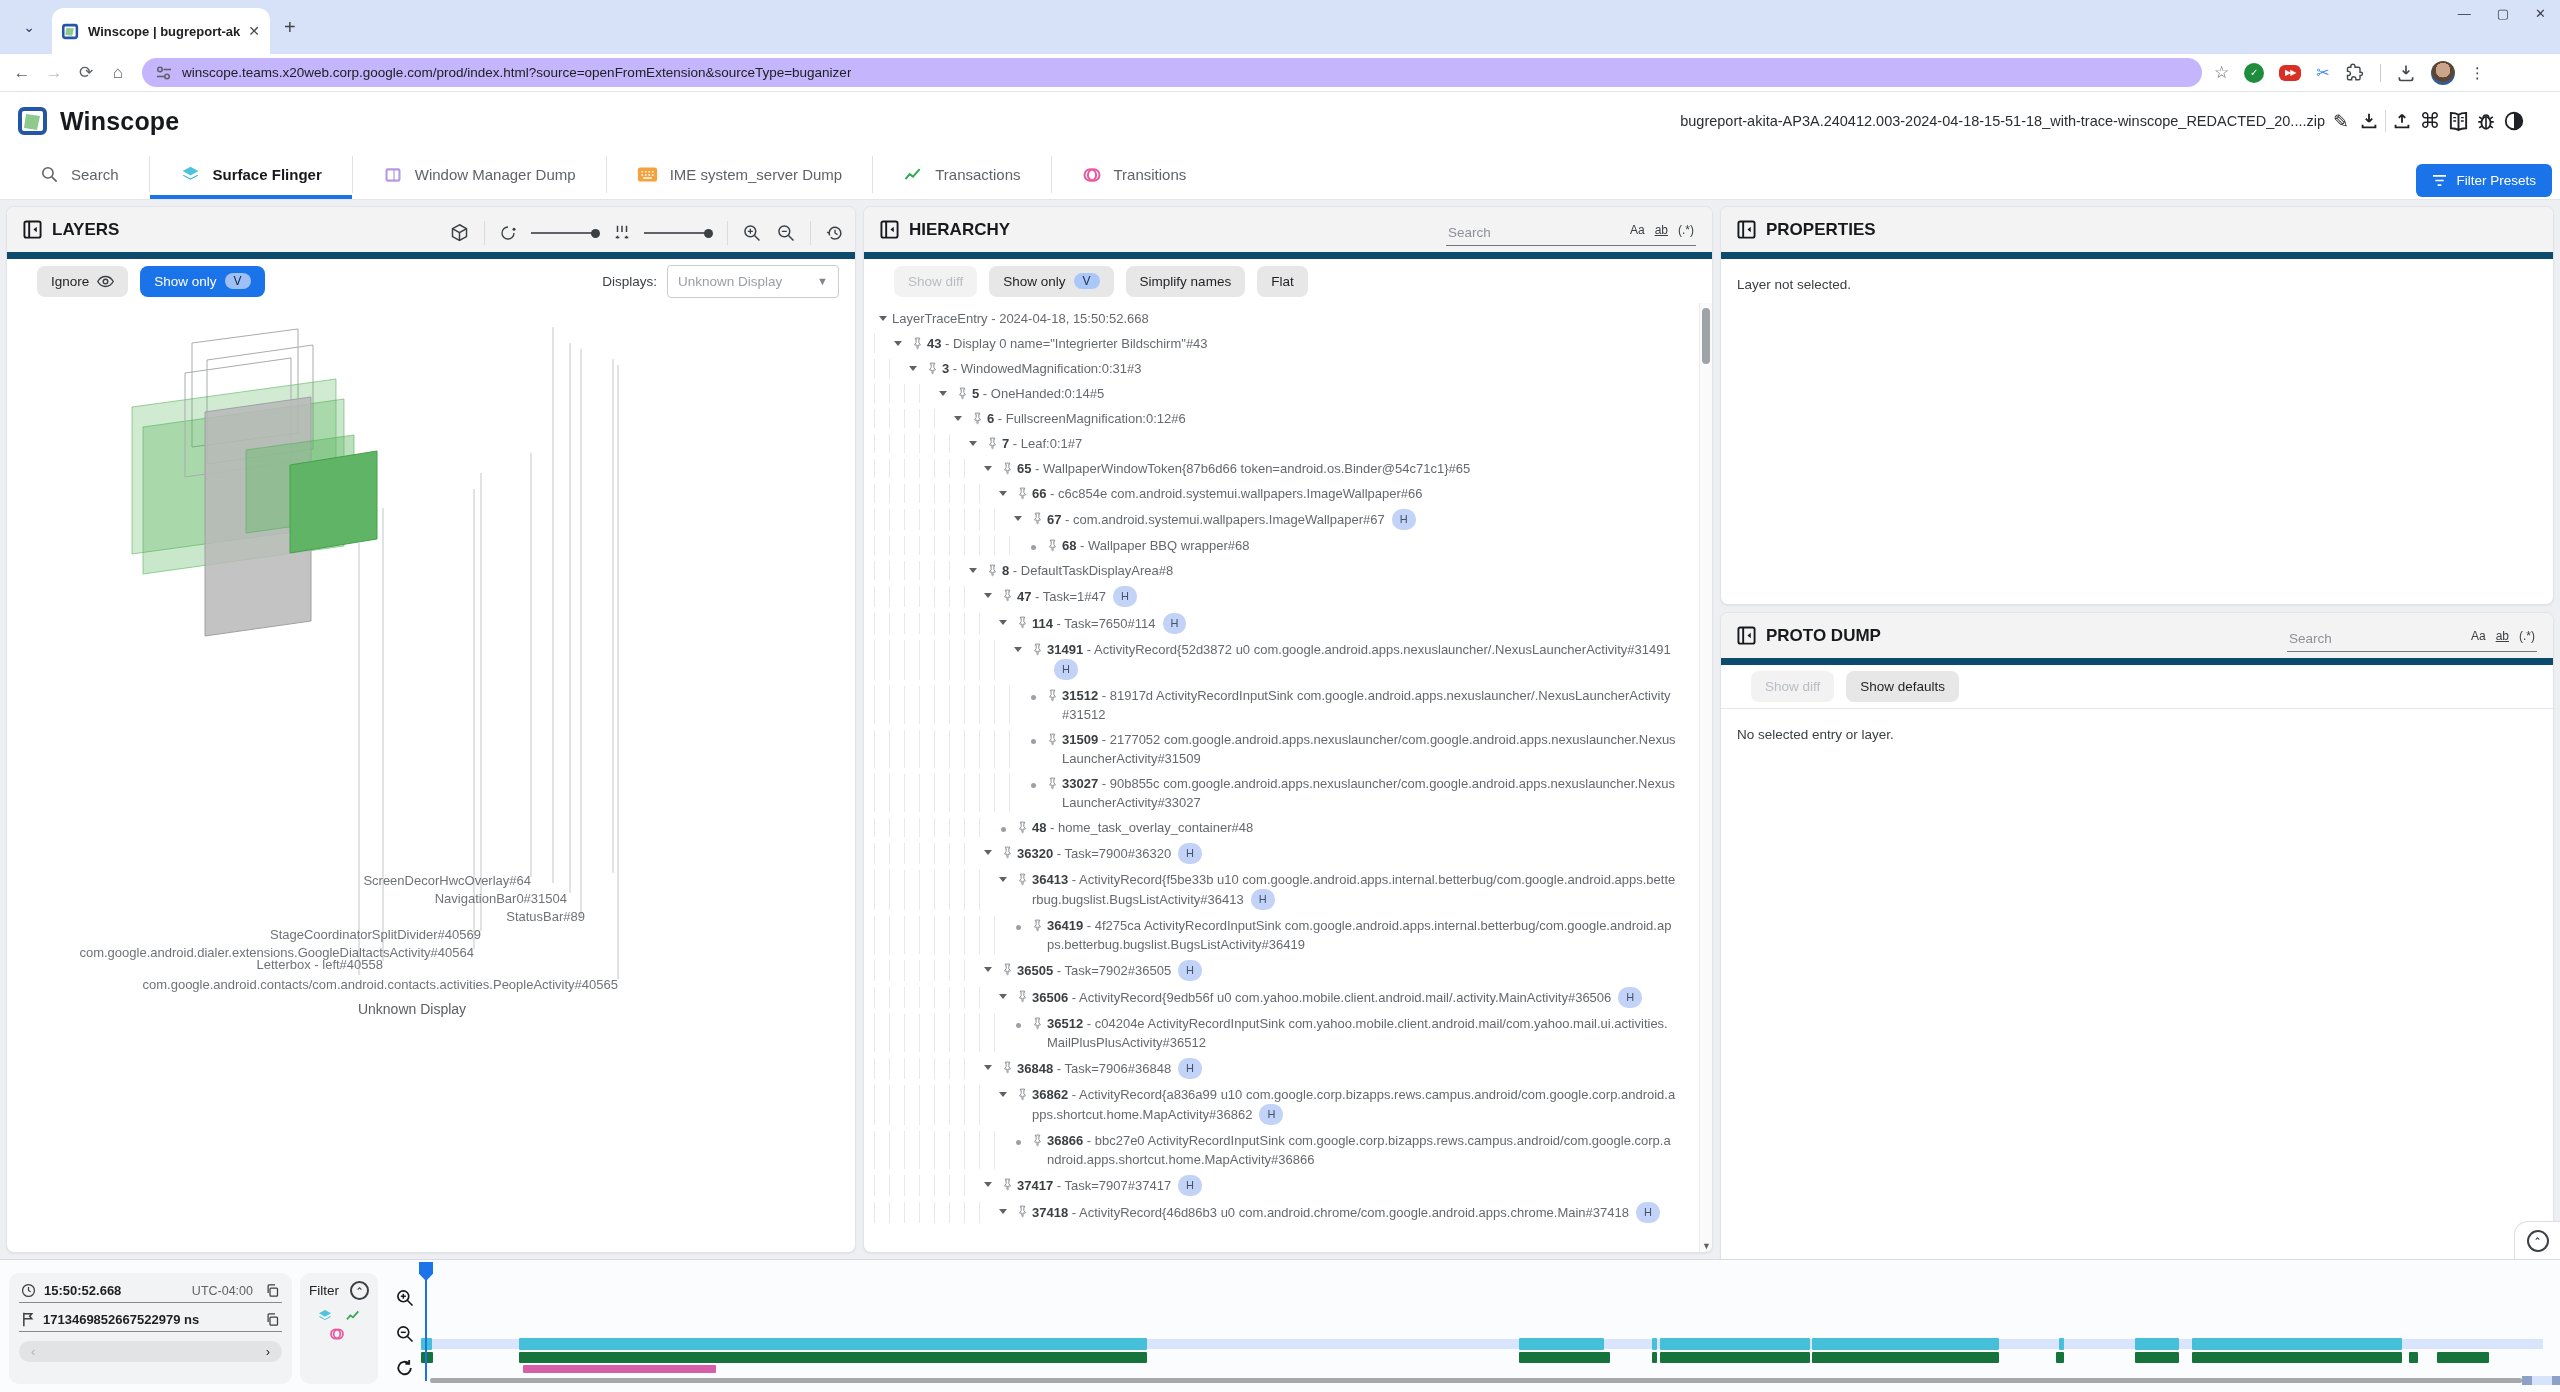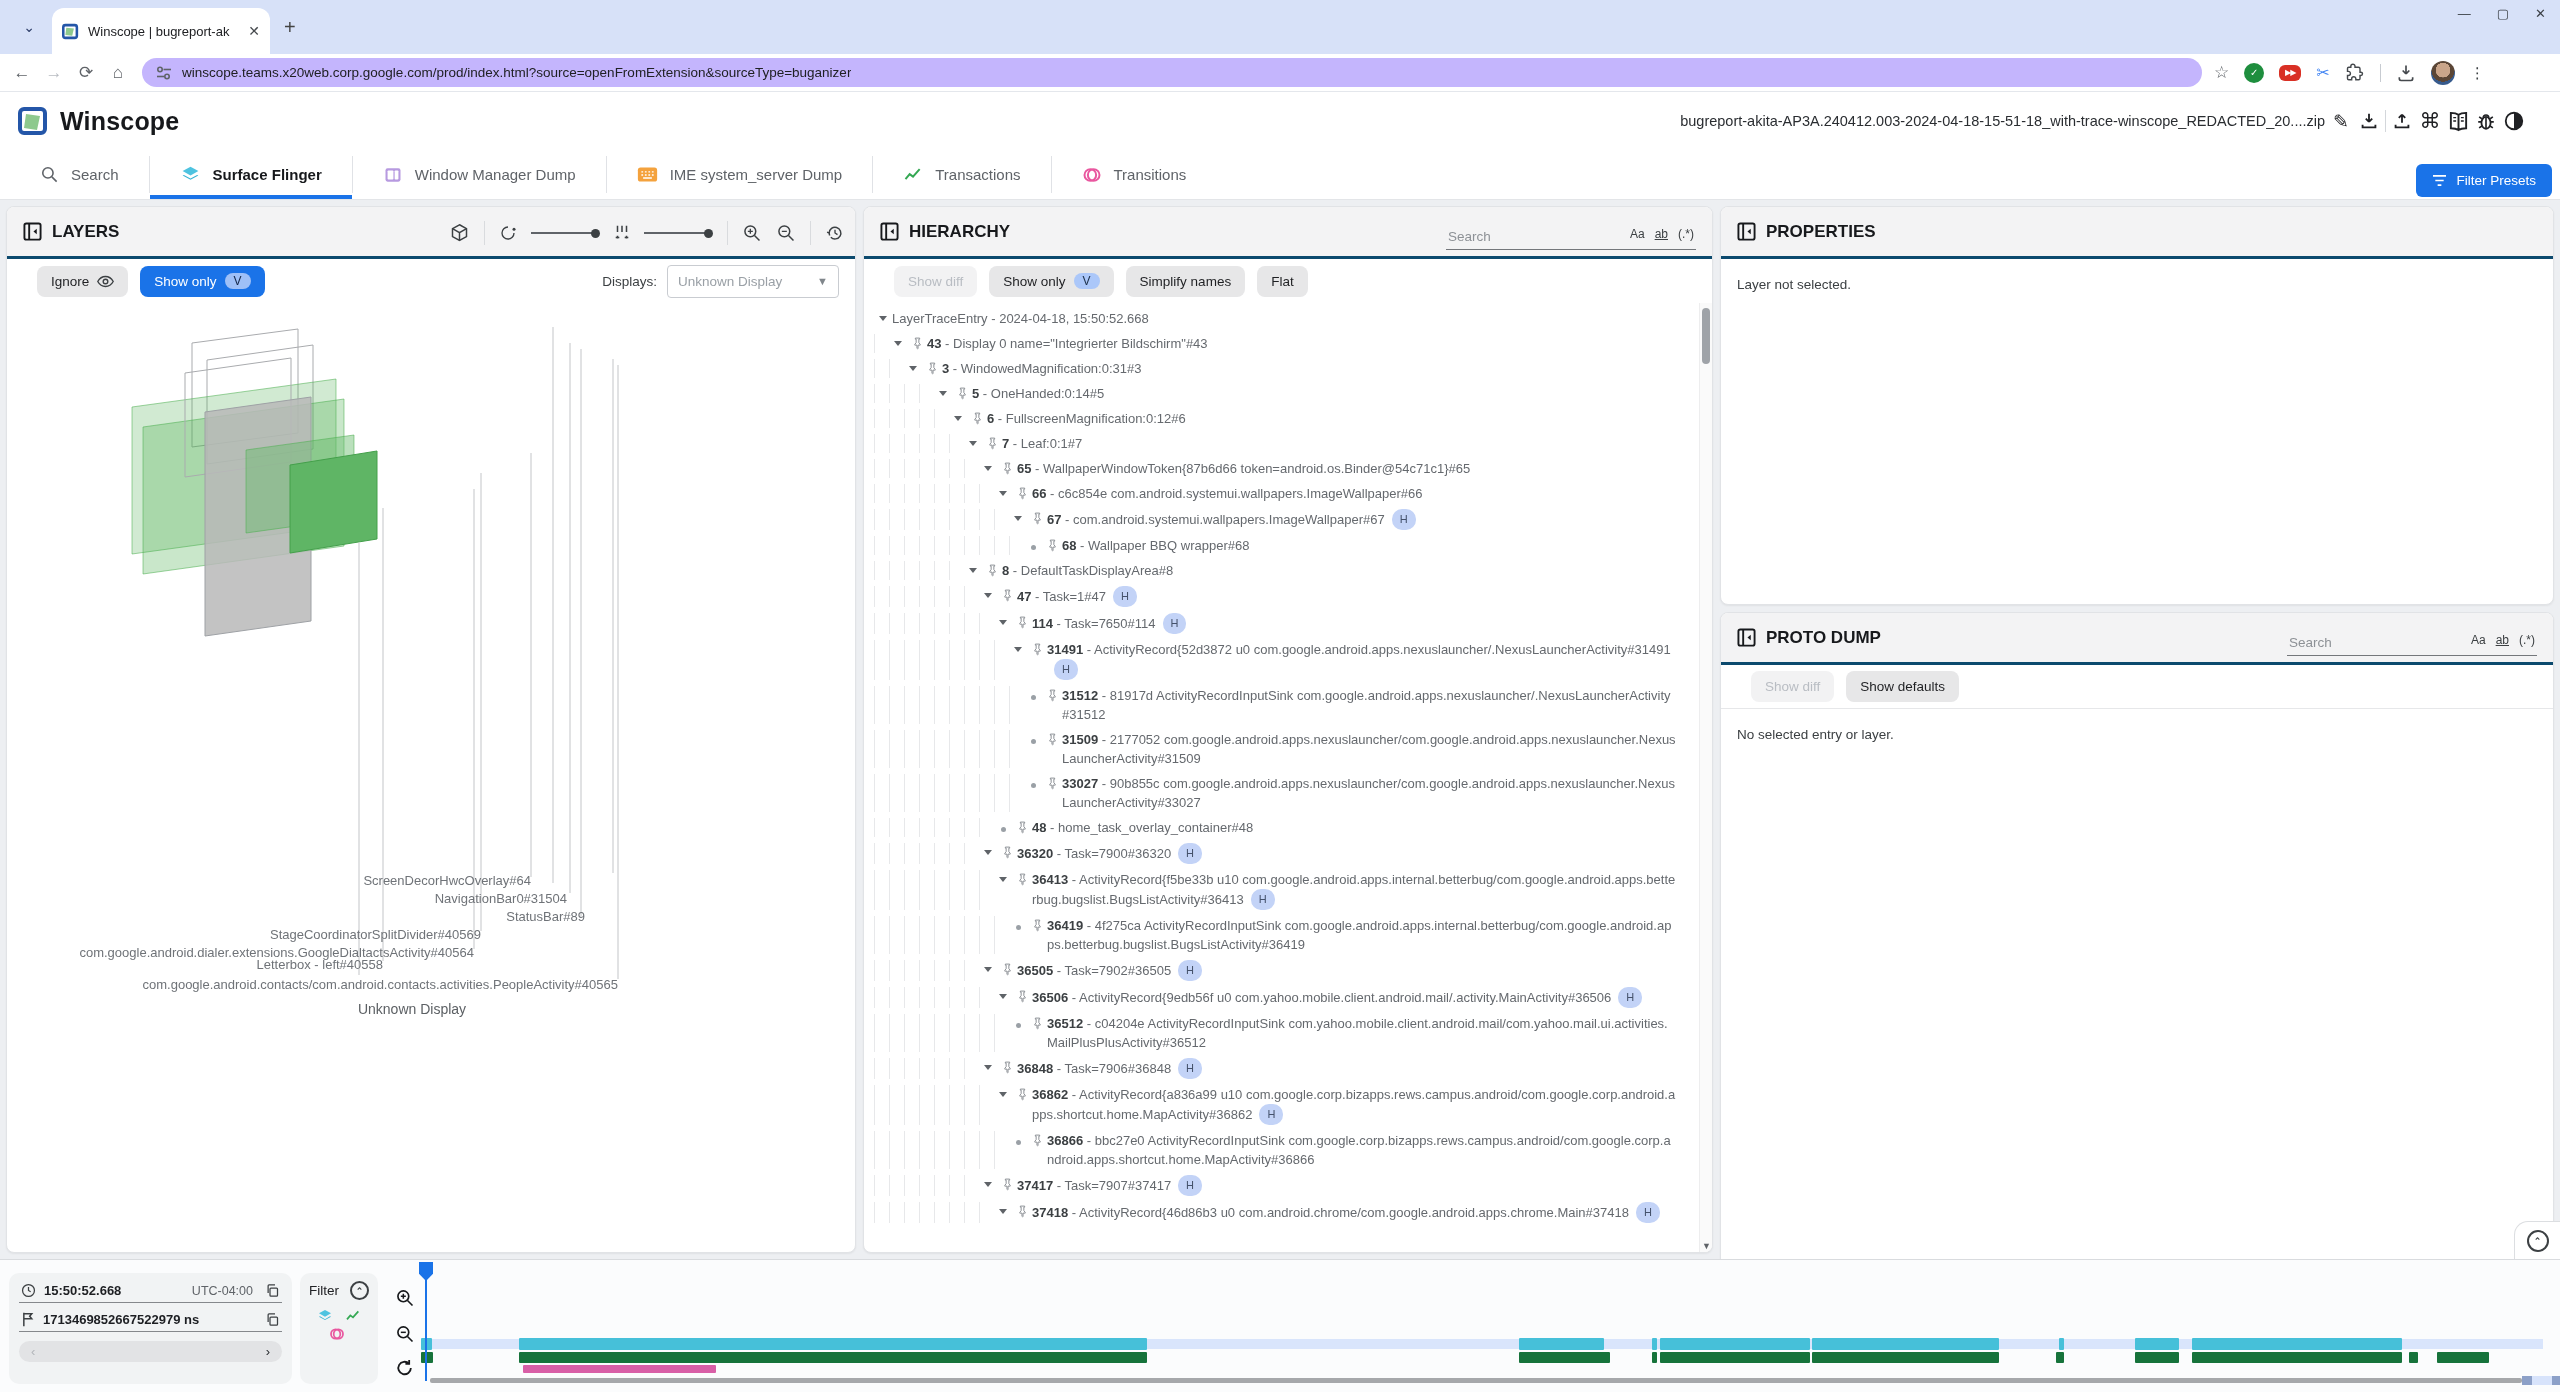--- a/index.html
+++ b/index.html
@@ -7,21 +7,21 @@
     font-family:"Liberation Sans", sans-serif; color:#202124; }
   #app { position:absolute; inset:0; width:2560px; height:1392px; }
 
   
   .tabstrip { position:absolute; left:0; top:0; width:2560px; height:54px; background:#d7e1f8; }
   .tab-search { position:absolute; left:14px; top:12px; width:30px; height:30px; border-radius:8px;
     display:flex; align-items:center; justify-content:center; color:#30406b; font-size:14px; }
   .btab { position:absolute; left:52px; top:8px; width:218px; height:46px; background:#fff;
     border-radius:12px 12px 0 0; display:flex; align-items:center; padding:0 10px; }
   .btab .fav { width:17px; height:17px; margin-right:9px; flex:none; }
-  .btab .ttl { font-size:13px; color:#202124; white-space:nowrap; overflow:hidden; flex:1; }
+  .btab .ttl { font-size:13px; color:#202124; white-space:nowrap; overflow:hidden; flex:1;font-weight:bold; }
   .btab .cls { color:#45494d; font-size:14px; margin-left:6px; cursor:pointer; }
   .newtab { position:absolute; left:284px; top:15px; font-size:20px; color:#444; line-height:24px; }
   .wincontrols { position:absolute; right:14px; top:6px; display:flex; gap:26px; color:#3a3f45; font-size:13px; }
   .toolbar { position:absolute; left:0; top:54px; width:2560px; height:38px; background:#fff;
     border-bottom:1px solid #e4e7ec; display:flex; align-items:center; }
   .navbtn { width:32px; text-align:center; font-size:17px; color:#5f6368; flex:none; }
   .navbtn.dim { color:#b8bcc2; }
   .omnibox { margin-left:8px; width:2060px; height:29px; background:#c4b5fd; border-radius:15px;
     display:flex; align-items:center; padding:0 14px; }
   .siteinfo { width:16px; height:14px; margin-right:10px; flex:none; }
@@ -56,21 +56,21 @@
   .ntab.active::after { content:""; position:absolute; left:0; right:0; bottom:0; height:4px; background:#1a73e8; }
   .ntabsep { width:1px; background:#e0e2e6; margin:6px 0; }
   .fpbtn { position:absolute; right:8px; top:14px; height:33px; background:#1a73e8; color:#fff;
     border:none; border-radius:6px; font-size:13.5px; padding:0 16px; display:flex; align-items:center; gap:9px;
     font-family:inherit; cursor:pointer; }
 
   
   .main { position:absolute; left:0; top:200px; width:2560px; height:1059px; background:#edeff2; }
   .card { position:absolute; background:#fff; border:1px solid #e1e3e6; border-radius:8px;
     box-shadow:0 1px 2px rgba(0,0,0,.06); overflow:hidden; }
-  .card-hd { background:#f3f3f4; border-bottom:3px solid #0c4a6e; display:flex; align-items:center;
+  .card-hd { background:#f3f3f4; border-bottom:7px solid #0c4a6e; display:flex; align-items:center;
     padding:0 16px; position:relative; }
   .panel-title { display:flex; align-items:center; gap:10px; font-size:17px; font-weight:700; color:#17191c; }
   .chiprow { display:flex; align-items:center; gap:12px; padding:0 30px; }
   .chip { height:31px; border-radius:8px; background:#e7e7e8; color:#1f2023; font-size:13.5px;
     display:flex; align-items:center; gap:8px; padding:0 14px; cursor:pointer; white-space:nowrap; }
   .chip.disabled { background:#f2f2f3; color:#b9bdc3; cursor:default; }
   .chip.blue { background:#1a73e8; color:#fff; }
   .vbadge { background:#abc7f9; color:#20344f; border-radius:10px; font-size:12px; padding:1px 9px; font-weight:400; }
   .chip.blue .vbadge { background:#9ec0f7; color:#15294a; }
 

